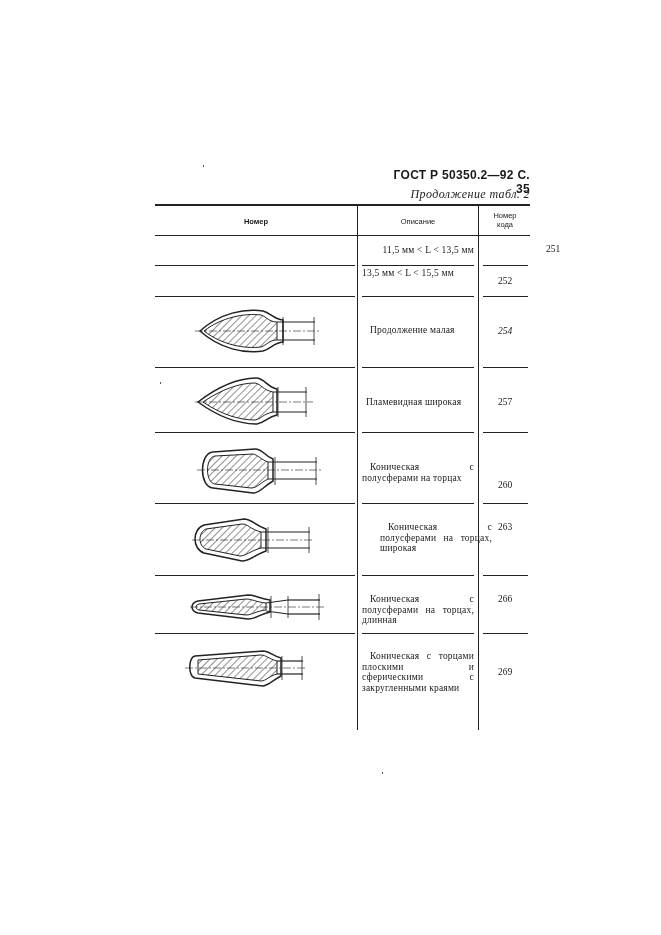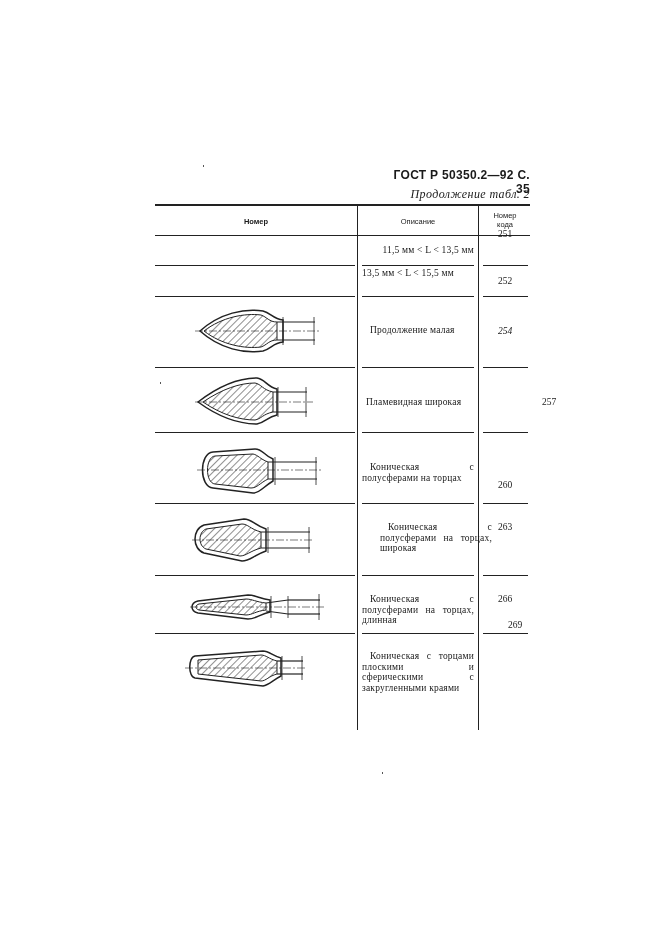--- a/index.html
+++ b/index.html
@@ -71,28 +71,28 @@
 
   <div class="desc" style="top:245px; text-align:right;">11,5 мм &lt; L &lt; 13,5 мм</div>
   <div class="desc" style="top:268px; ">13,5 мм &lt; L &lt; 15,5 мм</div>
   <div class="desc" style="top:325px; left:370px;">Продолжение малая</div>
   <div class="desc" style="top:397px; left:366px;">Пламевидная широкая</div>
   <div class="desc" style="top:462px; text-indent:8px; text-align:justify;">Коническая с полусферами на торцах</div>
   <div class="desc" style="top:522px; text-indent:8px; text-align:justify;margin-left:18px;">Коническая с полусферами на торцах, широкая</div>
   <div class="desc" style="top:594px; text-indent:8px; text-align:justify;">Коническая с полусферами на торцах, длинная</div>
   <div class="desc" style="top:651px; text-indent:8px; text-align:justify;">Коническая с торцами плоскими и сферическими с закругленными краями</div>
 
-  <div class="code" style="top:229px;">251</div>
+  <div class="code" style="top:244px;margin-left:48px;">251</div>
   <div class="code" style="top:276px;">252</div>
   <div class="code" style="top:326px;font-style:italic;">254</div>
-  <div class="code" style="top:397px;padding-left:44px;">257</div>
+  <div class="code" style="top:397px;">257</div>
   <div class="code" style="top:480px;text-align:center;">260</div>
   <div class="code" style="top:522px;">263</div>
   <div class="code" style="top:594px;">266</div>
-  <div class="code" style="top:620px;padding-left:10px;">269</div>
+  <div class="code" style="top:667px;">269</div>
 
   <svg class="draw" style="left:195px; top:305px;" width="130" height="55">
     <path d="M5,26 C25,8 50,3 68,6 C76,8 78,14 88,15 L88,37 C78,38 76,44 68,46 C50,49 25,44 5,26 Z" fill="none" stroke="#222" stroke-width="1.5"></path>
     <path d="M9,26 C27,12 50,8 66,10 C72,12 74,17 82,17 L82,35 C74,35 72,40 66,42 C50,44 27,40 9,26 Z" fill="url(#hatch)" stroke="#222" stroke-width="1"></path>
     <line x1="82" y1="17" x2="120" y2="17" stroke="#222" stroke-width="1.2"></line>
     <line x1="82" y1="35" x2="120" y2="35" stroke="#222" stroke-width="1.2"></line>
     <line x1="88" y1="12" x2="88" y2="40" stroke="#222" stroke-width="0.8"></line>
     <line x1="119" y1="12" x2="119" y2="40" stroke="#222" stroke-width="0.8"></line>
     <line x1="0" y1="26" x2="125" y2="26" stroke="#222" stroke-width="0.6" stroke-dasharray="8,2,2,2"></line>
   </svg>

